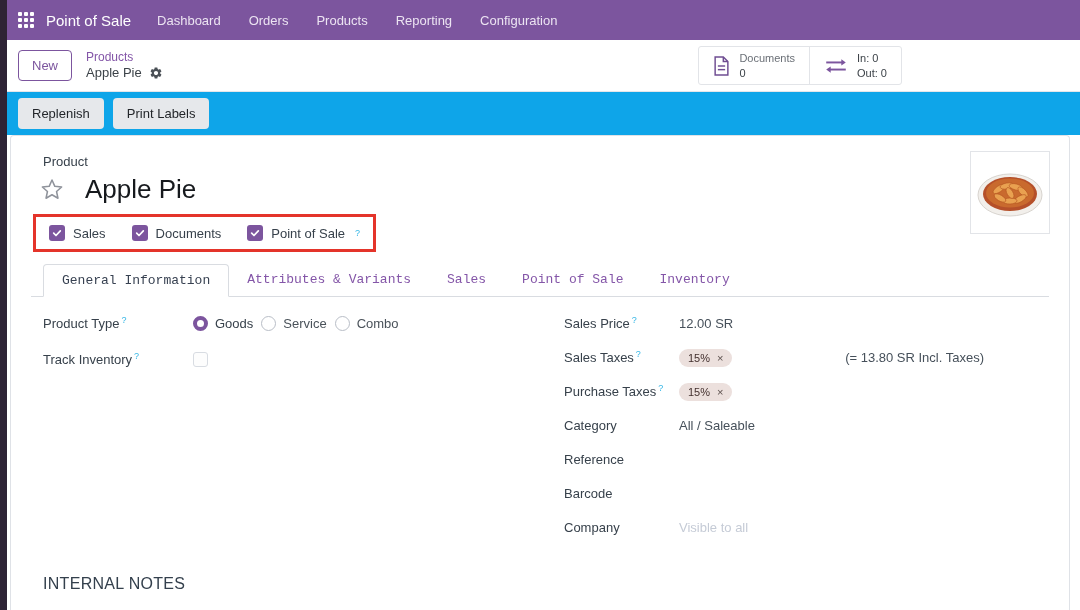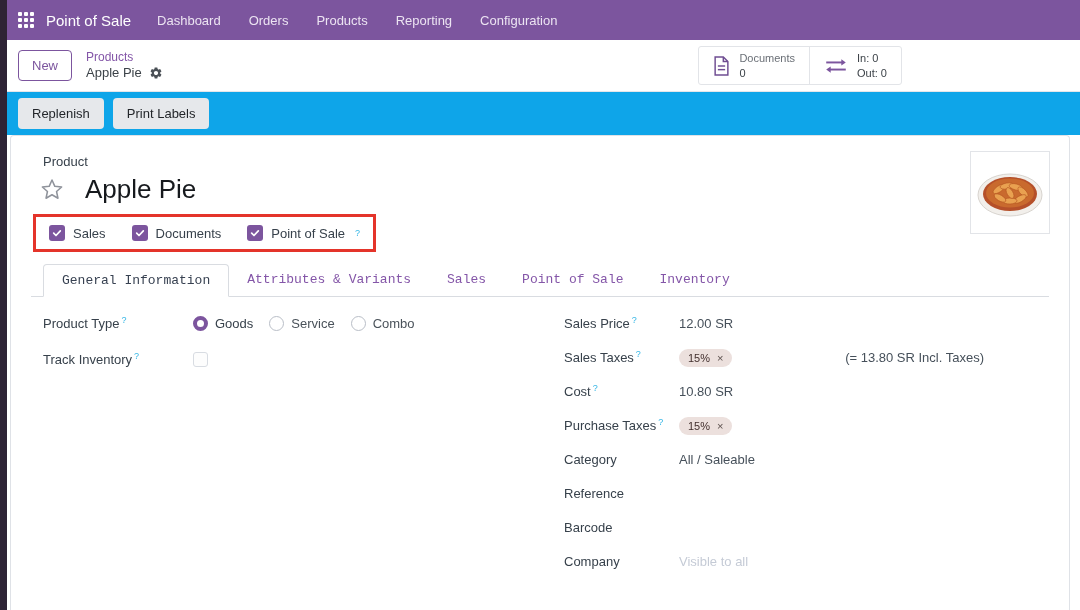--- a/index.html
+++ b/index.html
@@ -61,21 +61,21 @@
   
   .form-area { display:flex; padding-top:16px; }
   .col-left { width:533px; padding-left:12px; flex:none; }
   .col-right { flex:1; padding-right:65px; }
   .frow { display:flex; align-items:center; min-height:21px; margin-bottom:13px; }
   .col-left .frow { margin-bottom:15px; }
   .flabel { width:150px; font-size:13px; color:#37414b; flex:none; }
   .col-right .flabel { width:115px; }
   .fvalue { font-size:13px; color:#46505a; cursor:text; }
   .placeholder { color:#c5cbd6; }
-  .radio-group { display:flex; gap:16px; align-items:center; }
+  .radio-group { display:flex; gap:8px; align-items:center; }
   .radio-opt { display:flex; align-items:center; gap:7px; cursor:pointer; }
   .radio { width:15px; height:15px; border-radius:50%; background:#fff; flex:none; }
   .radio.sel { border:4.5px solid #7c559e; }
   .radio.unsel { border:1px solid #b9bec7; }
   .radio-label { font-size:13px; color:#4a525a; }
   .checkbox-empty { width:15px; height:15px; border:1px solid #d8dce2; border-radius:3px; background:#fdfdfd; cursor:pointer; }
   .tag { display:inline-flex; align-items:center; gap:7px; background:#ece0dd; border-radius:10px; padding:3px 9px; font-size:11px; color:#43302e; }
   .tag-x { cursor:pointer; color:#5d514e; font-size:11px; }
   .note { margin-left:auto; font-size:13px; color:#46505a; }
 
@@ -250,24 +250,20 @@
       </div>
       <div class="frow">
         <span class="flabel"><span>Sales Taxes</span><sup class="help">?</sup></span>
         <span class="tag">
           <span>15%</span>
           <span class="tag-x">×</span>
         </span>
         <span class="note">(= 13.80 SR Incl. Taxes)</span>
       </div>
       <div class="frow">
-        <span class="flabel"><span>Cost</span><sup class="help">?</sup></span>
-        <span class="fvalue">10.80 SR</span>
-      </div>
-      <div class="frow">
         <span class="flabel"><span>Purchase Taxes</span><sup class="help">?</sup></span>
         <span class="tag">
           <span>15%</span>
           <span class="tag-x">×</span>
         </span>
       </div>
       <div class="frow">
         <span class="flabel">Category</span>
         <span class="fvalue">All / Saleable</span>
       </div>

